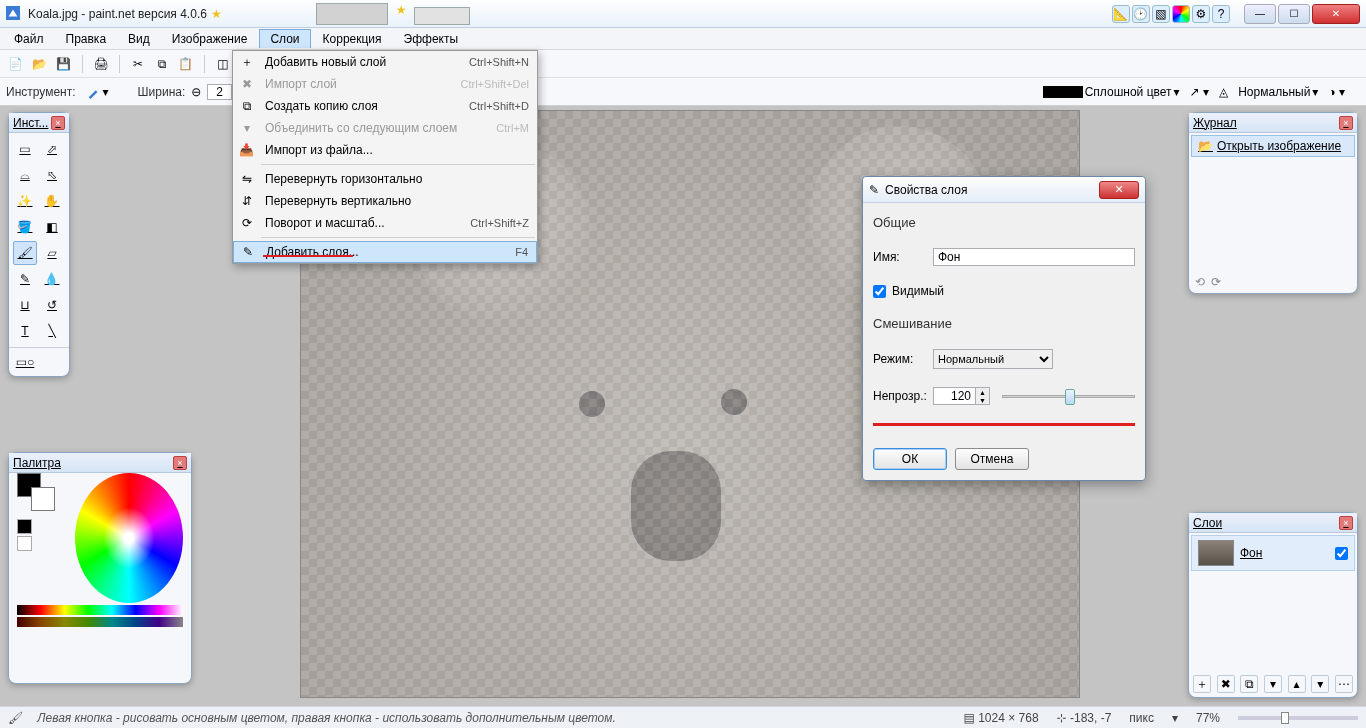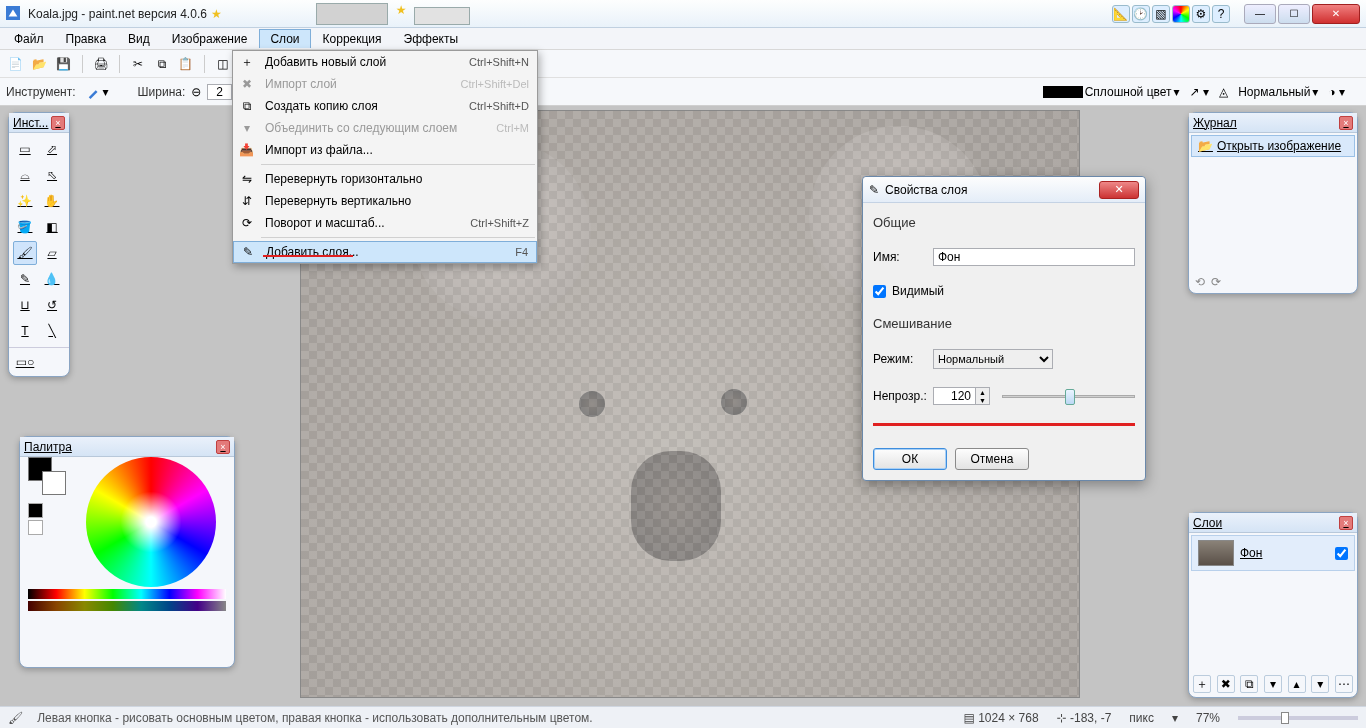--- a/index.html
+++ b/index.html
@@ -71,21 +71,21 @@
 #history .nav span{color:#888;}
 
 
 #layers { left:1188px; top:512px; width:170px; height:186px; }
 #layers .litem { display:flex; align-items:center; gap:6px; padding:4px 6px; background:#e2edfb; border:1px solid #b8d0eb; margin:2px; }
 #layers .lthumb { width:36px; height:26px; background:linear-gradient(#8a8278,#5a5048); border:1px solid #888;}
 #layers .btns { position:absolute; bottom:4px; left:4px; right:4px; display:flex; gap:4px; justify-content:space-between;}
 #layers .btns .b { width:18px; height:18px; border:1px solid #bcd; border-radius:2px; display:flex;align-items:center;justify-content:center;}
 
 
-#palette { left:8px; top:436px; width:216px; height:232px;margin-left:11px; }
+#palette { left:8px; top:452px; width:184px; height:232px; }
 #palette .row1{ display:flex; gap:6px; padding:6px; align-items:center;}
 #palette select{ font-size:11px; }
 #palette .more{ padding:1px 8px; border:1px solid #9ab; background:#e9eef6; border-radius:3px;}
 #palette .sw { position:relative; width:44px; height:40px; }
 #palette .sw .a{position:absolute;left:0;top:0;width:24px;height:24px;background:#000;border:1px solid #777;}
 #palette .sw .b{position:absolute;left:14px;top:14px;width:24px;height:24px;background:#fff;border:1px solid #777;}
 #palette .wheel { width:130px; height:130px; border-radius:50%; background:conic-gradient(red,magenta,blue,cyan,lime,yellow,red); position:relative; margin-left:8px;}
 #palette .wheel::after{content:"";position:absolute;inset:22%;border-radius:50%;background:radial-gradient(#fff,#fff 10%,transparent 60%);}
 #palette .wheel .dot{position:absolute;left:50%;top:50%;width:8px;height:8px;border:1px solid #000;border-radius:50%;background:#fff;transform:translate(-50%,-50%);}
 #palette .mid{display:flex;padding:0 8px;gap:6px;align-items:flex-start;}
@@ -124,21 +124,21 @@
 .dlg .slider{ flex:1; height:18px; position:relative; margin-left:6px;}
 .dlg .slider .track{ position:absolute; left:0; right:0; top:8px; height:3px; background:#d0d0d0; border:1px solid #aaa; }
 .dlg .slider .thumb{ position:absolute; top:2px; width:10px; height:16px; background:linear-gradient(#eaf4ff,#bcd8f4); border:1px solid #6a9; border-radius:2px; left:47%;}
 .dlg .redline{ height:3px; background:#e02020; margin:4px 0 8px; }
 .dlg .btns{ display:flex; gap:8px; padding:6px 10px 10px;}
 .dlg .btns button{ width:74px; height:22px; border:1px solid #8a8a8a; border-radius:3px; background:linear-gradient(#fdfdfd,#e3e3e3);}
 .dlg .btns button.primary{ border-color:#3e8ddd; box-shadow:0 0 0 1px #a8d0f6 inset;}
 
 
 .status { position:absolute; left:0; right:0; bottom:0; height:22px; background:#eef1f6; border-top:1px solid #cfd6e0; display:flex; align-items:center; padding:0 8px; gap:14px; font-size:11px; color:#444;}
-.status .hint{ color:#555; }
+.status .hint{ font-style:italic; color:#555; }
 .status .right{ margin-left:auto; display:flex; gap:18px; align-items:center;}
 .status .zoom{ display:flex; align-items:center; gap:4px;}
 .status .zslider{ width:120px; height:4px; background:#ccd; position:relative;}
 .status .zslider .zh{position:absolute; left:36%; top:-4px; width:8px; height:12px; background:#fff; border:1px solid #888;}
 
 
 .ico{width:14px;height:14px;}
 </style>
 </head>
 <body>

